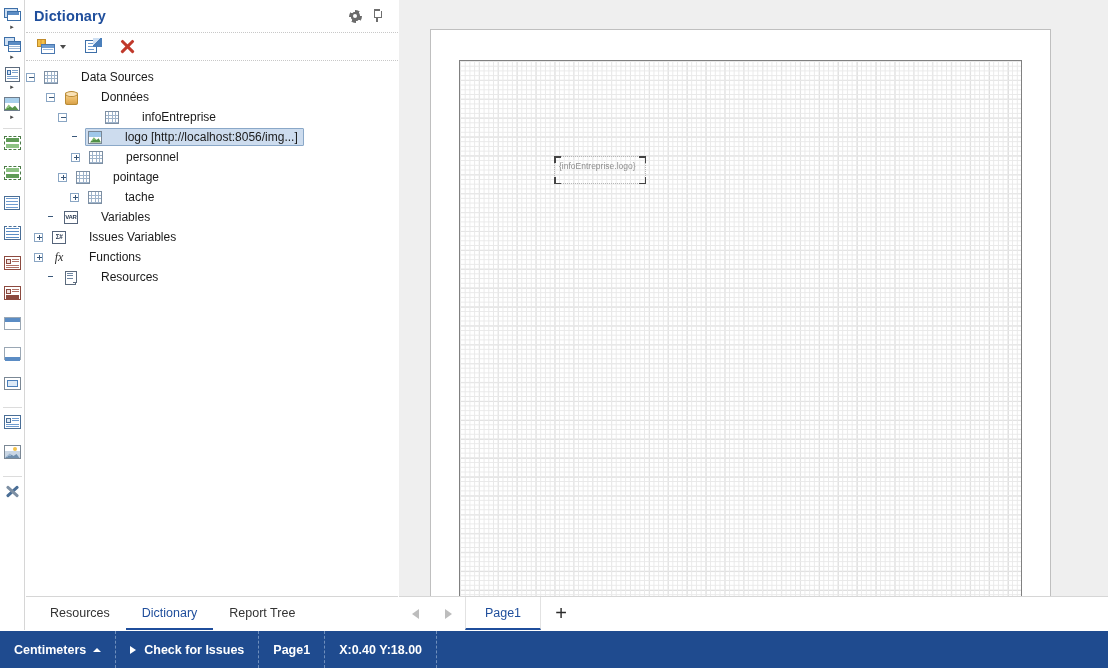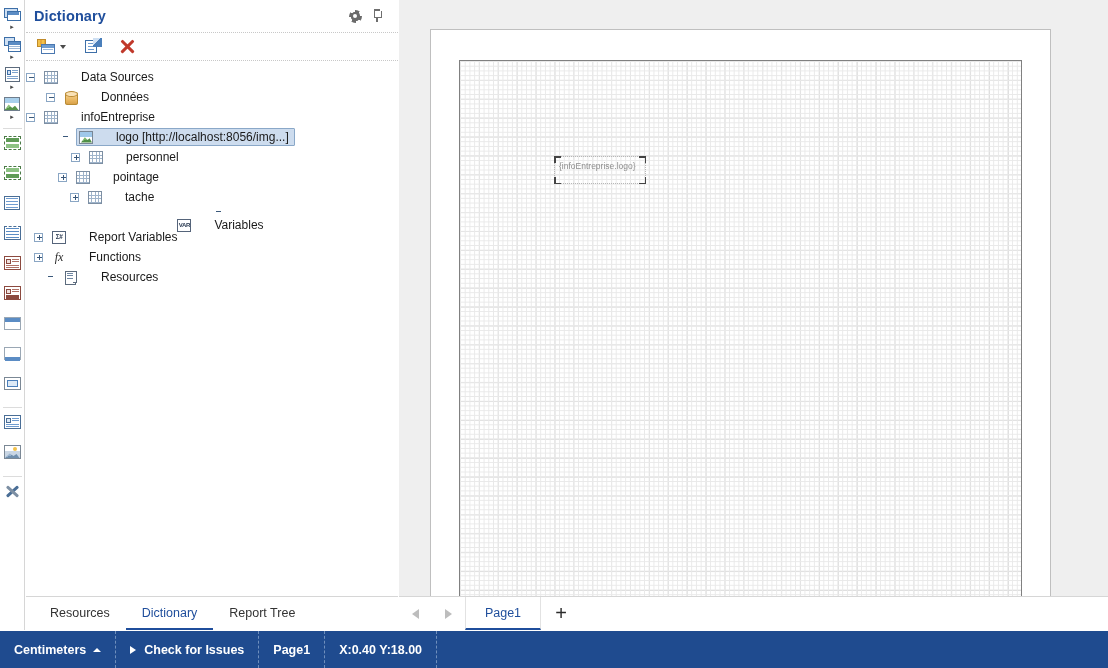--- a/index.html
+++ b/index.html
@@ -472,28 +472,28 @@
             <span class="tlabel">Data Sources</span>
           </span>
         </div>
         <div class="tnode" style="padding-left: 20px;">
           <span class="expander"></span>
           <span class="tlabel-wrap">
             <span class="ticon ic-db"></span>
             <span class="tlabel">Données</span>
           </span>
         </div>
-        <div class="tnode" style="">
+        <div class="tnode" style="padding-left: 32px; gap: 29px;">
           <span class="expander"></span>
           <span class="tlabel-wrap">
             <span class="ticon ic-table"></span>
             <span class="tlabel">infoEntreprise</span>
           </span>
         </div>
-        <div class="tnode selected" style="padding-left: 35px;">
+        <div class="tnode selected" style="padding-left: 44px;">
           <span class="expander none"></span>
           <span class="tlabel-wrap">
             <span class="ticon ic-img"></span>
             <span class="tlabel">logo [http://localhost:8056/img...]</span>
           </span>
         </div>
         <div class="tnode" style="padding-left: 45px;">
           <span class="expander plus"></span>
           <span class="tlabel-wrap">
             <span class="ticon ic-table"></span>
@@ -507,36 +507,36 @@
             <span class="tlabel">pointage</span>
           </span>
         </div>
         <div class="tnode" style="padding-left: 44px;">
           <span class="expander plus"></span>
           <span class="tlabel-wrap">
             <span class="ticon ic-table"></span>
             <span class="tlabel">tache</span>
           </span>
         </div>
-        <div class="tnode" style="padding-left: 20px; flex-direction: column;">
+        <div class="tnode" style="padding-left: 20px;">
           <span class="expander none"></span>
           <span class="tlabel-wrap">
             <span class="ticon ic-var">
               <span>VAR</span>
             </span>
             <span class="tlabel">Variables</span>
           </span>
         </div>
         <div class="tnode" style="padding-left: 8px;">
           <span class="expander plus"></span>
           <span class="tlabel-wrap">
             <span class="ticon ic-sysvar">
               <span>Σ#</span>
             </span>
-            <span class="tlabel">Report Variables</span>
+            <span class="tlabel">Issues Variables</span>
           </span>
         </div>
         <div class="tnode" style="padding-left: 8px;">
           <span class="expander plus"></span>
           <span class="tlabel-wrap">
             <span class="ticon ic-fx">
               <span>fx</span>
             </span>
             <span class="tlabel">Functions</span>
           </span>

